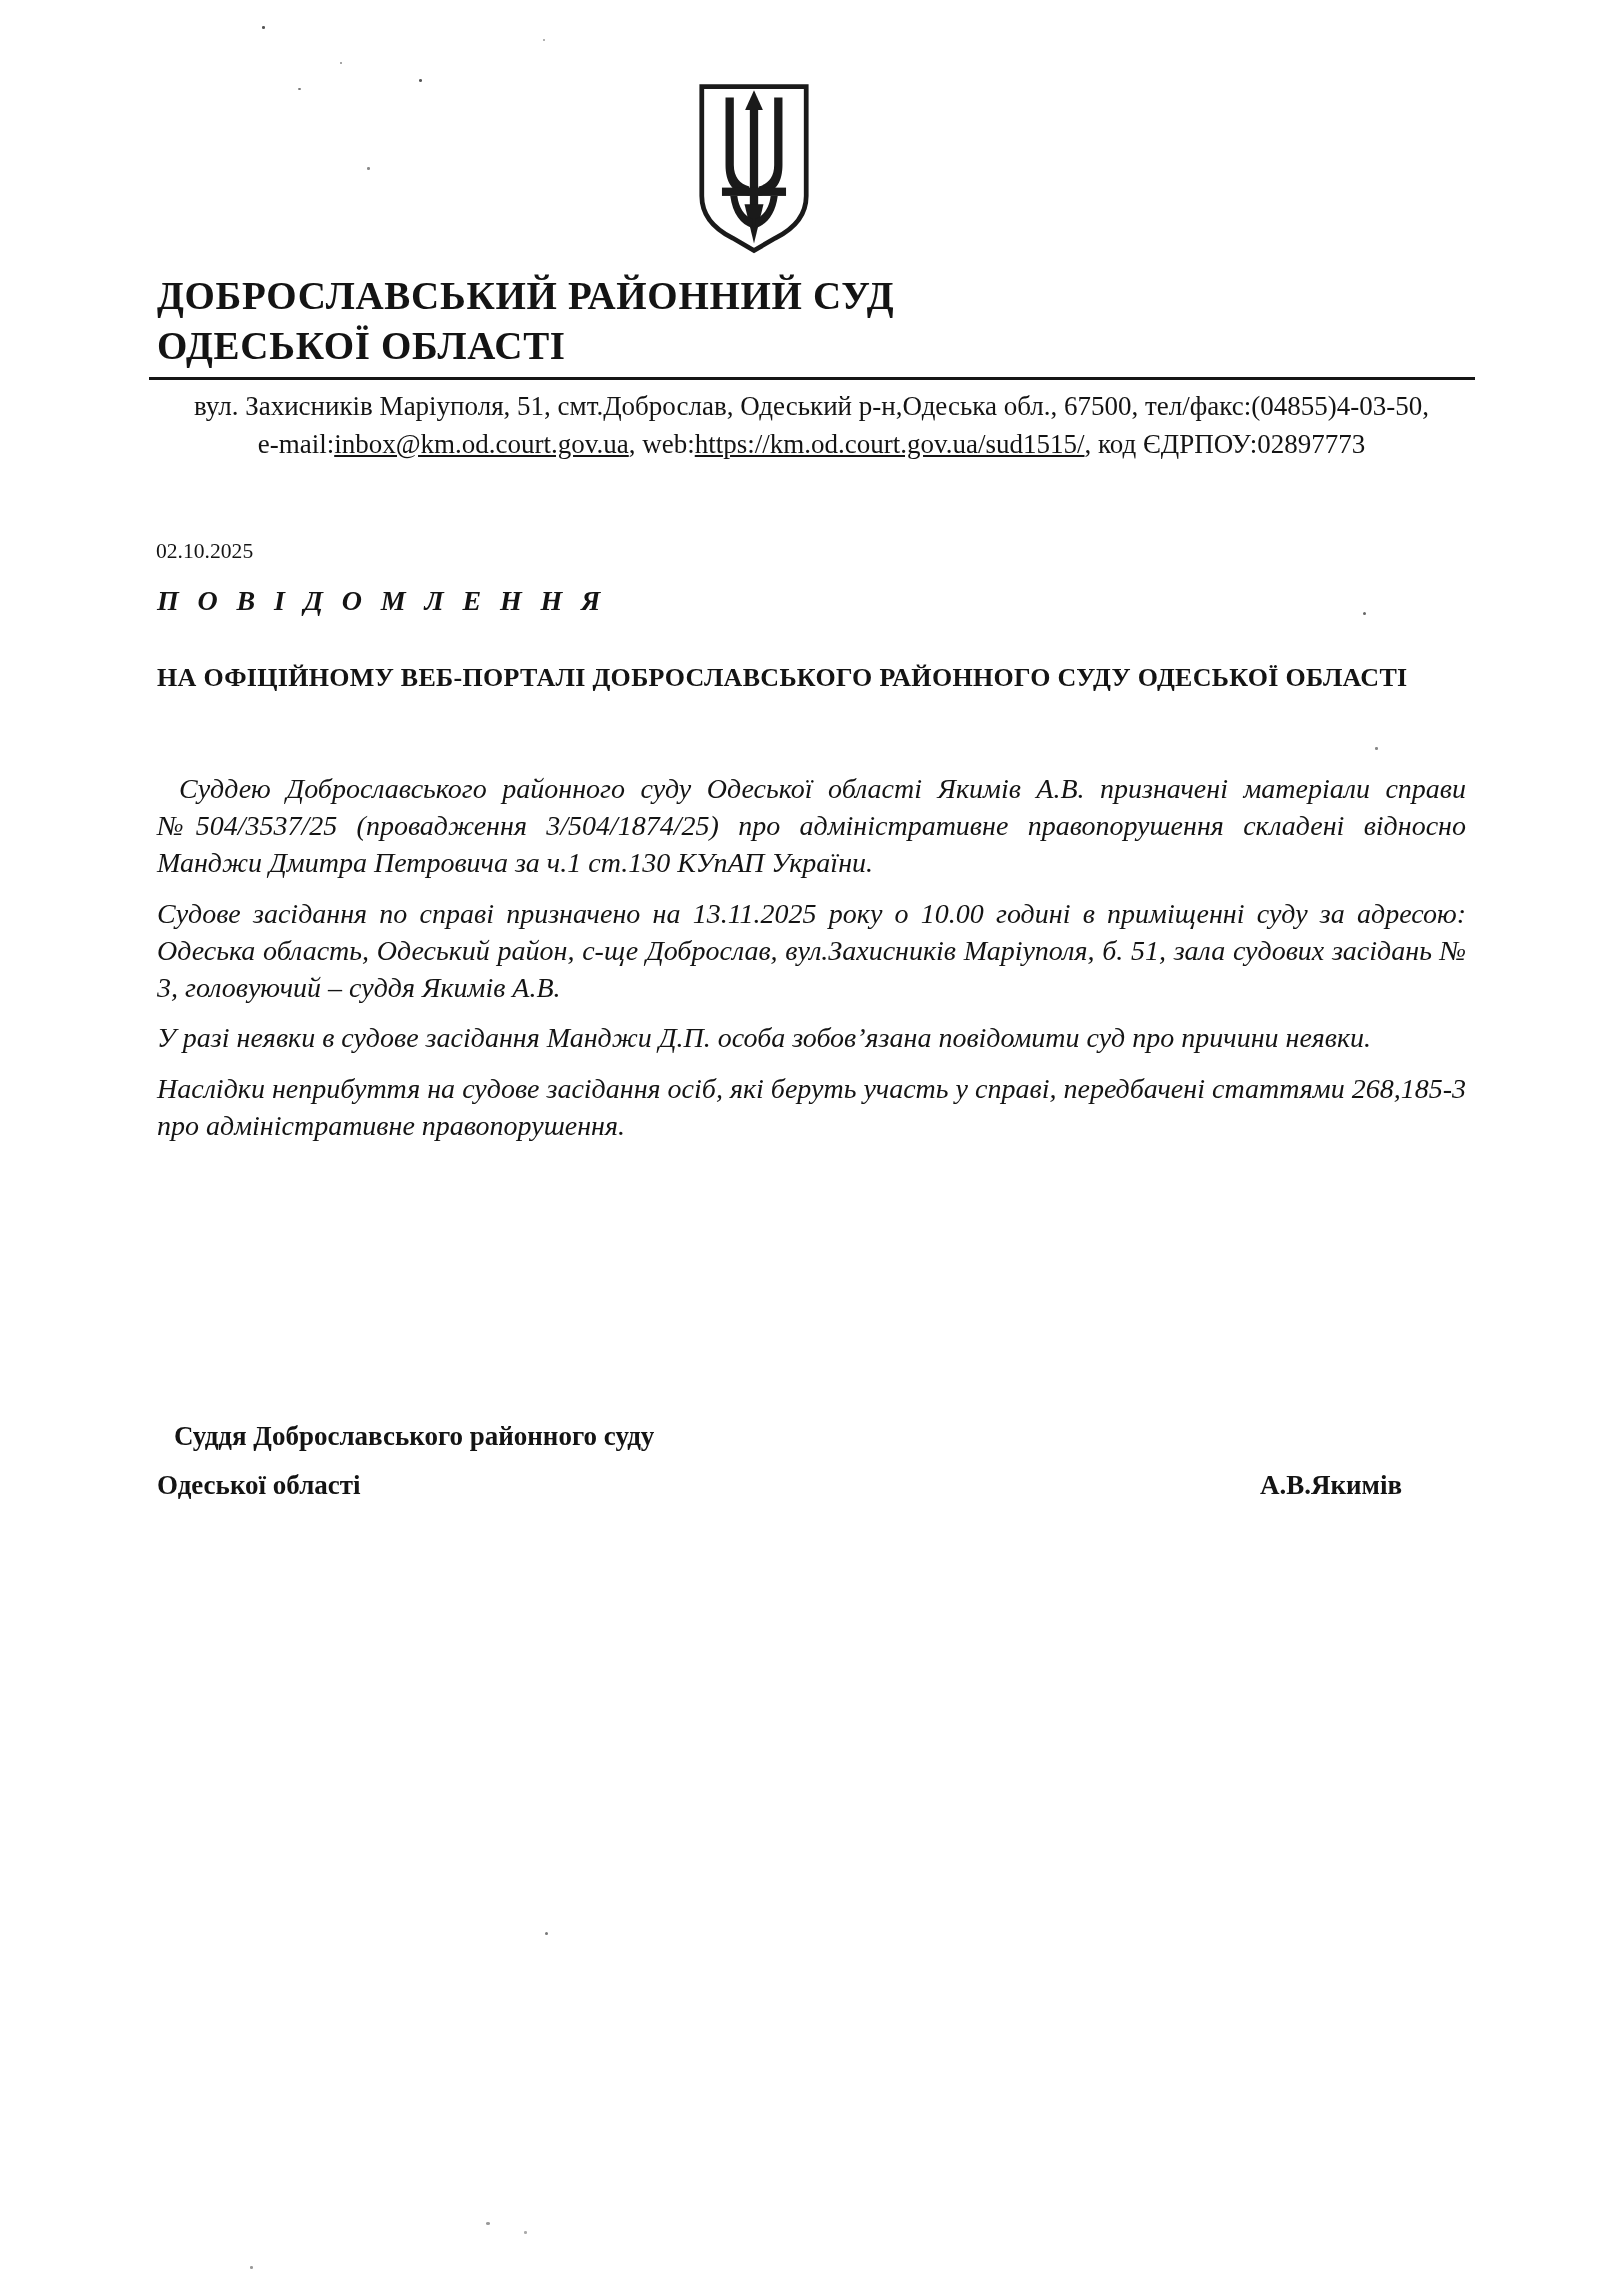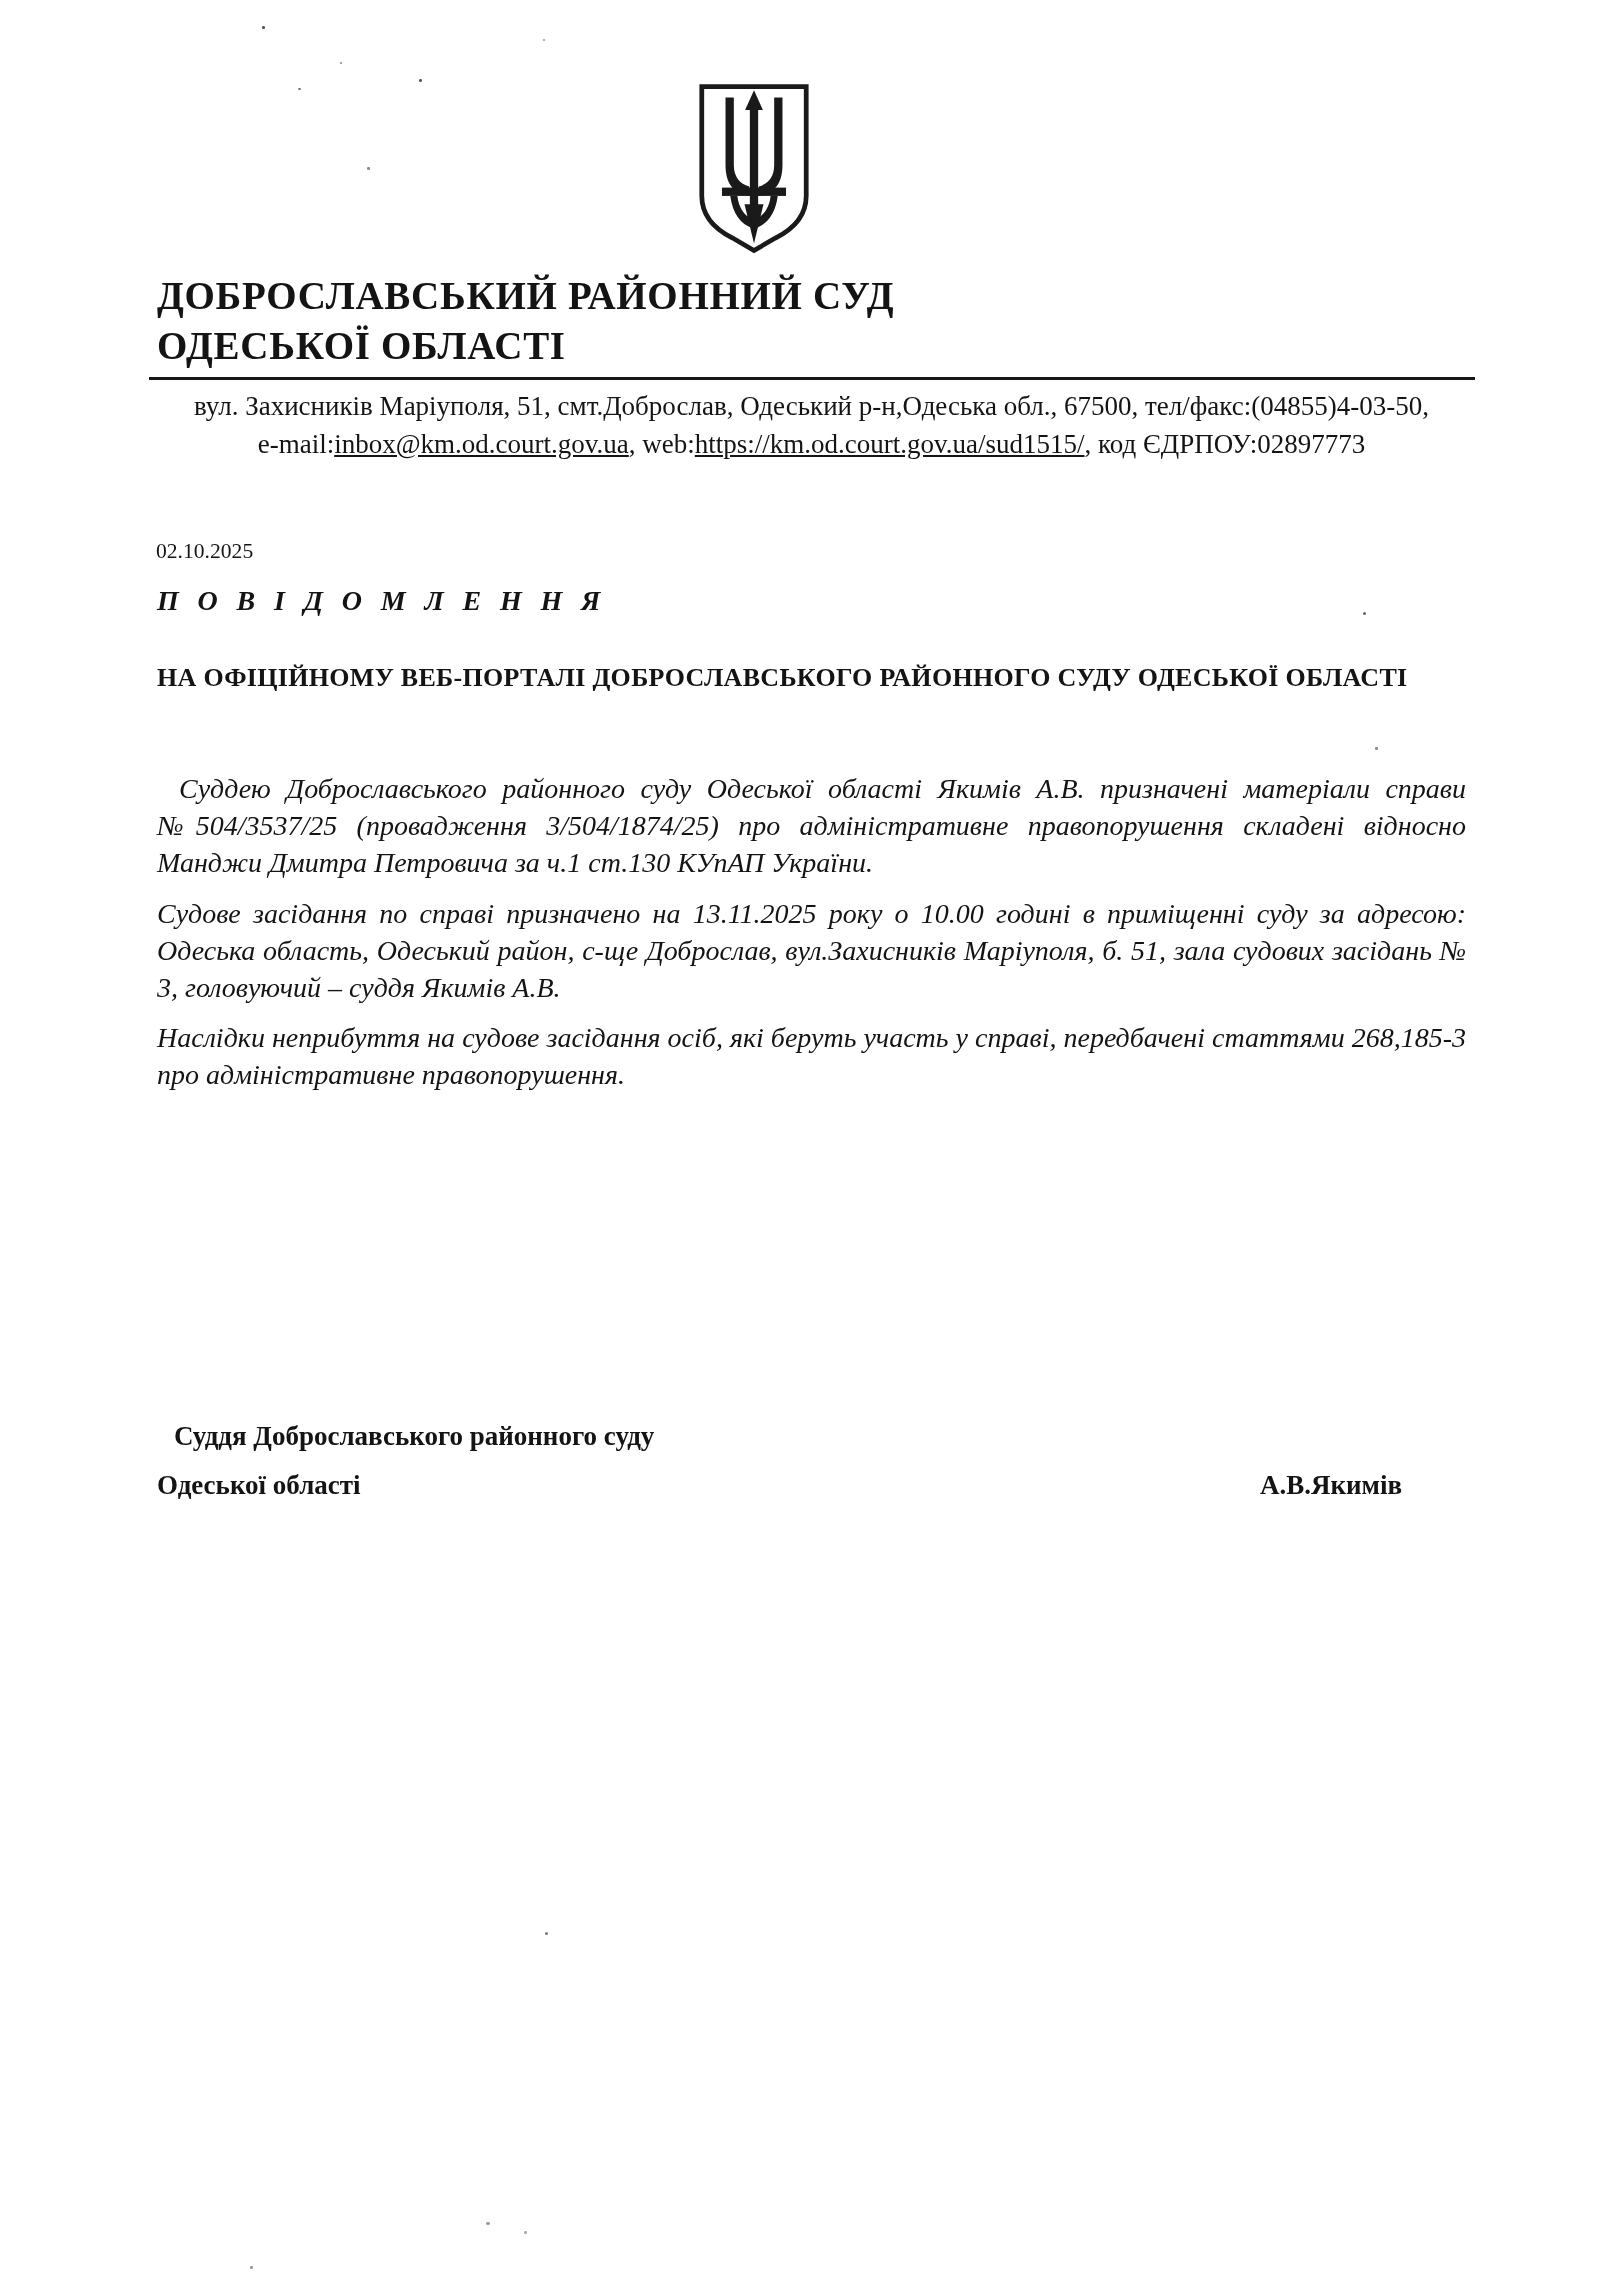--- a/index.html
+++ b/index.html
@@ -151,20 +151,21 @@
 </div>
 
 <div class="doc-date">02.10.2025</div>
 
 <div class="notice-title">П О В І Д О М Л Е Н Н Я</div>
 <div class="notice-subtitle">НА ОФІЦІЙНОМУ ВЕБ-ПОРТАЛІ ДОБРОСЛАВСЬКОГО РАЙОННОГО СУДУ ОДЕСЬКОЇ ОБЛАСТІ</div>
 
 <div class="body-text">
   <p class="indent">Суддею Доброславського районного суду Одеської області  Якимів А.В. призначені матеріали справи №504/3537/25 (провадження 3/504/1874/25) про адміністративне правопорушення складені відносно  Манджи Дмитра Петровича за ч.1 ст.130  КУпАП України.</p>
   <p>Судове засідання по справі призначено на 13.11.2025 року о 10.00 годині в приміщенні суду за адресою: Одеська область, Одеський район, с-ще Доброслав, вул.Захисників Маріуполя, б. 51, зала судових засідань № 3, головуючий – суддя Якимів А.В.</p>
+  <p>У разі неявки в судове засідання  Манджи Д.П. особа зобов’язана повідомити суд про причини неявки.</p>
   <p>Наслідки неприбуття на судове засідання осіб, які беруть участь у справі, передбачені статтями 268,185-3 про адміністративне правопорушення.</p>
 </div>
 
 <div class="signature">
   <div class="sig-line1">Суддя Доброславського районного суду</div>
   <div class="sig-row">
     <span>Одеської області</span>
     <span class="sig-name">А.В.Якимів</span>
   </div>
 </div>

